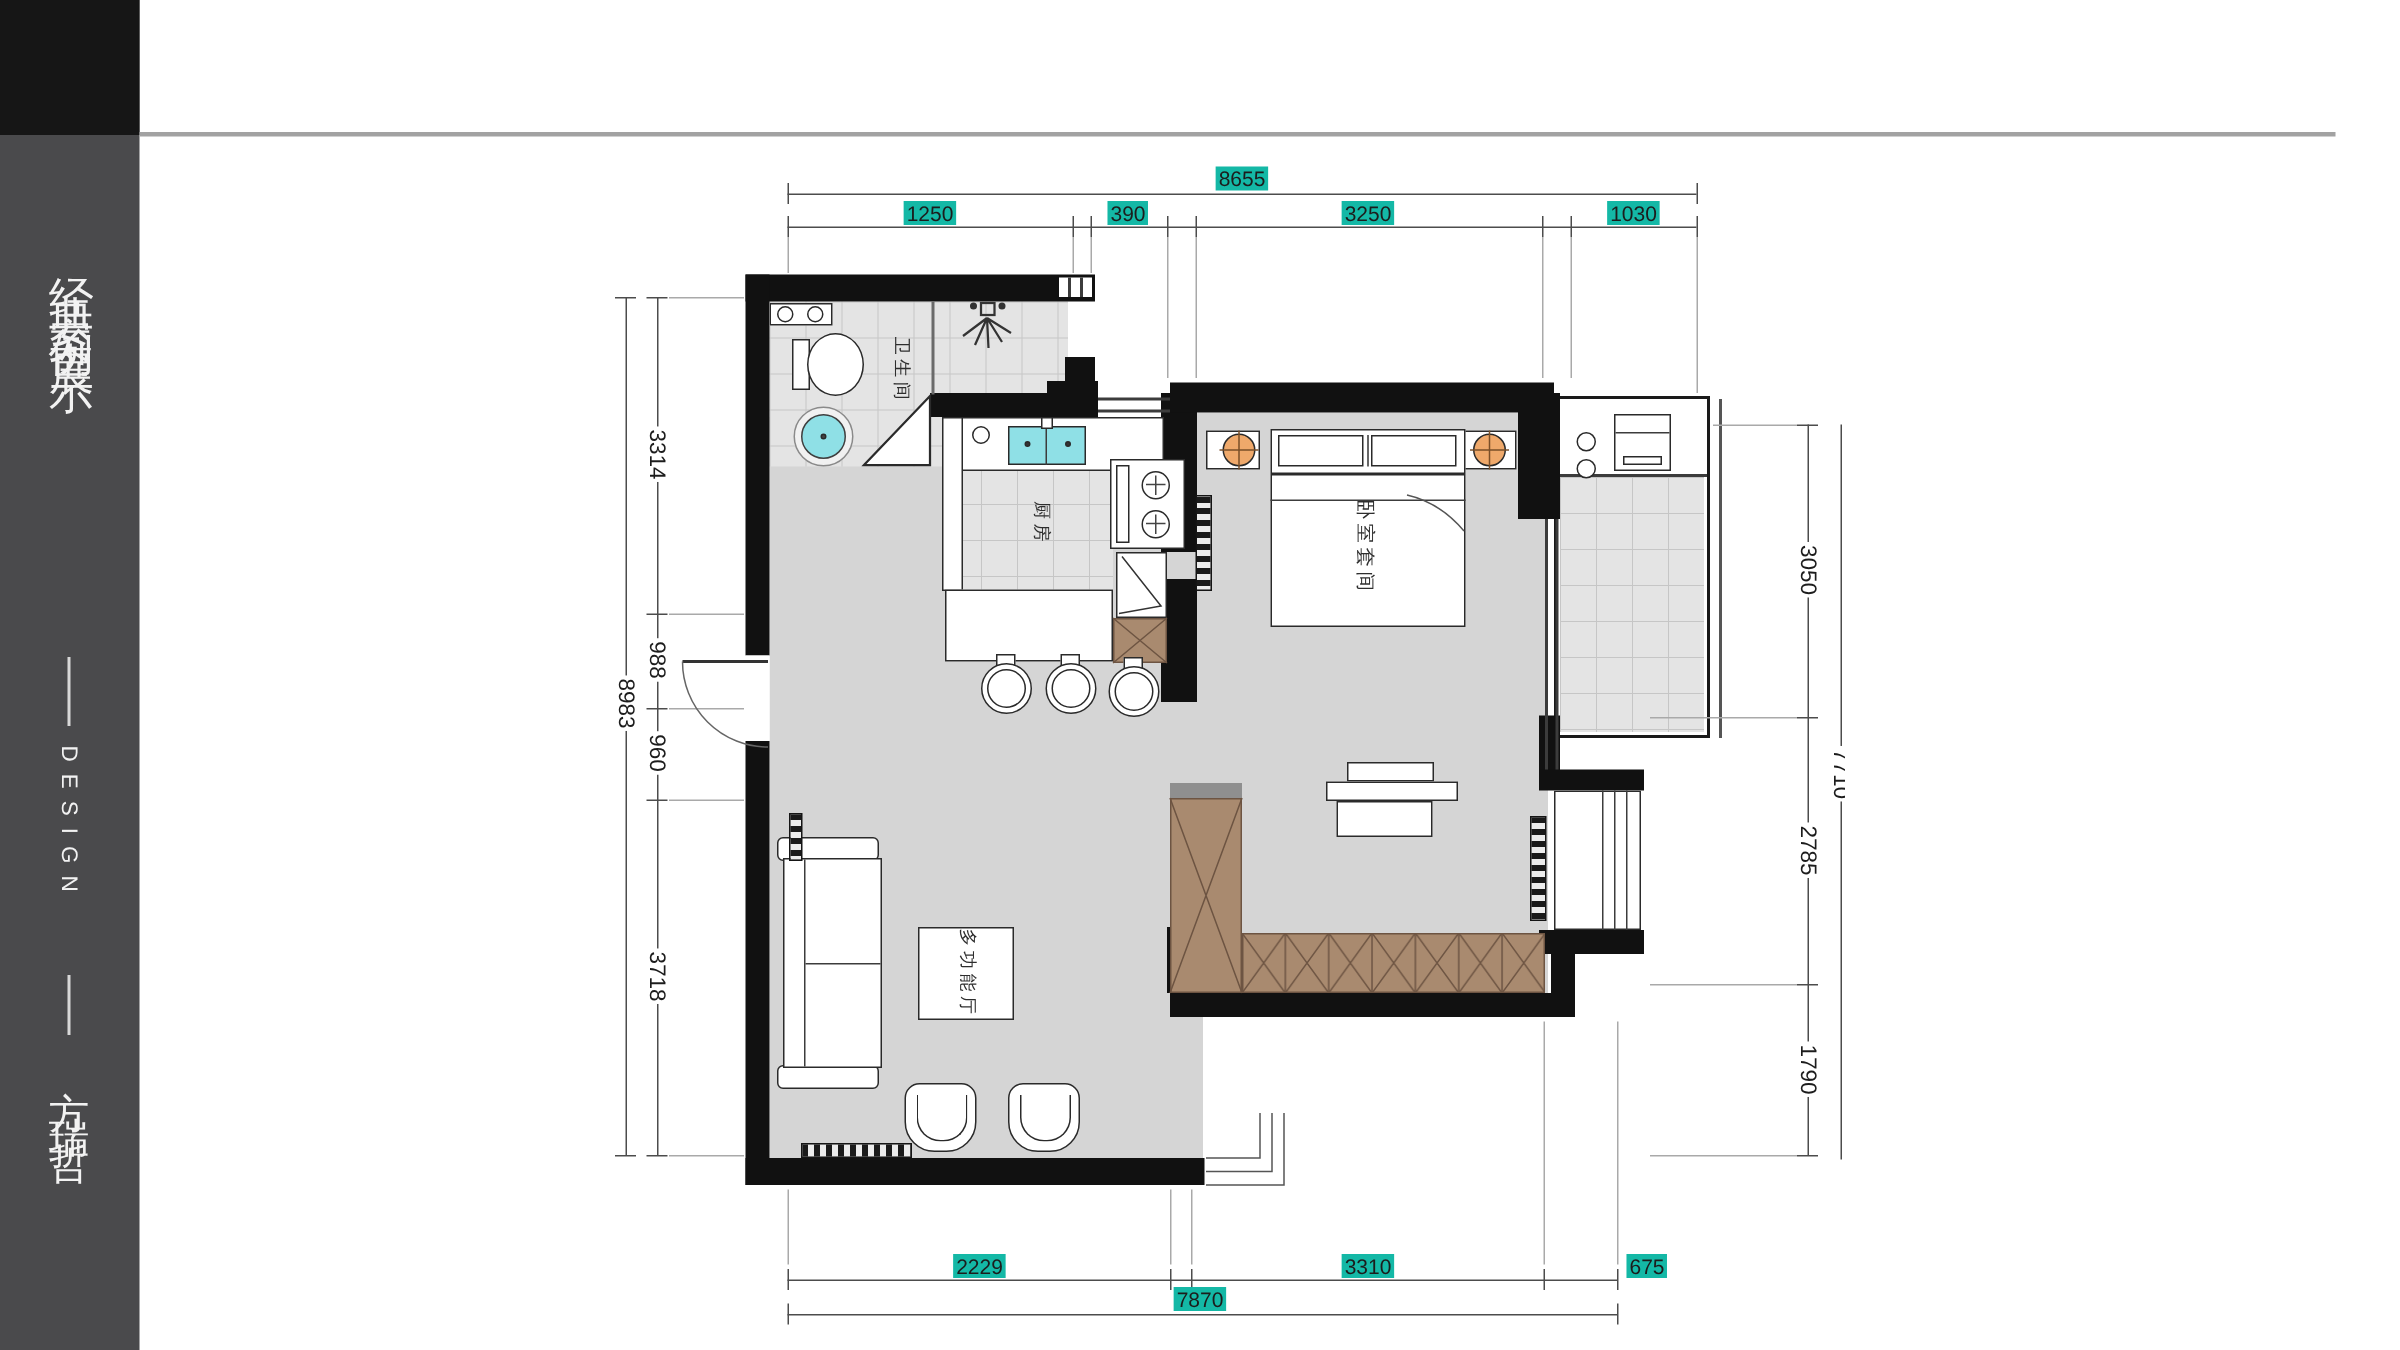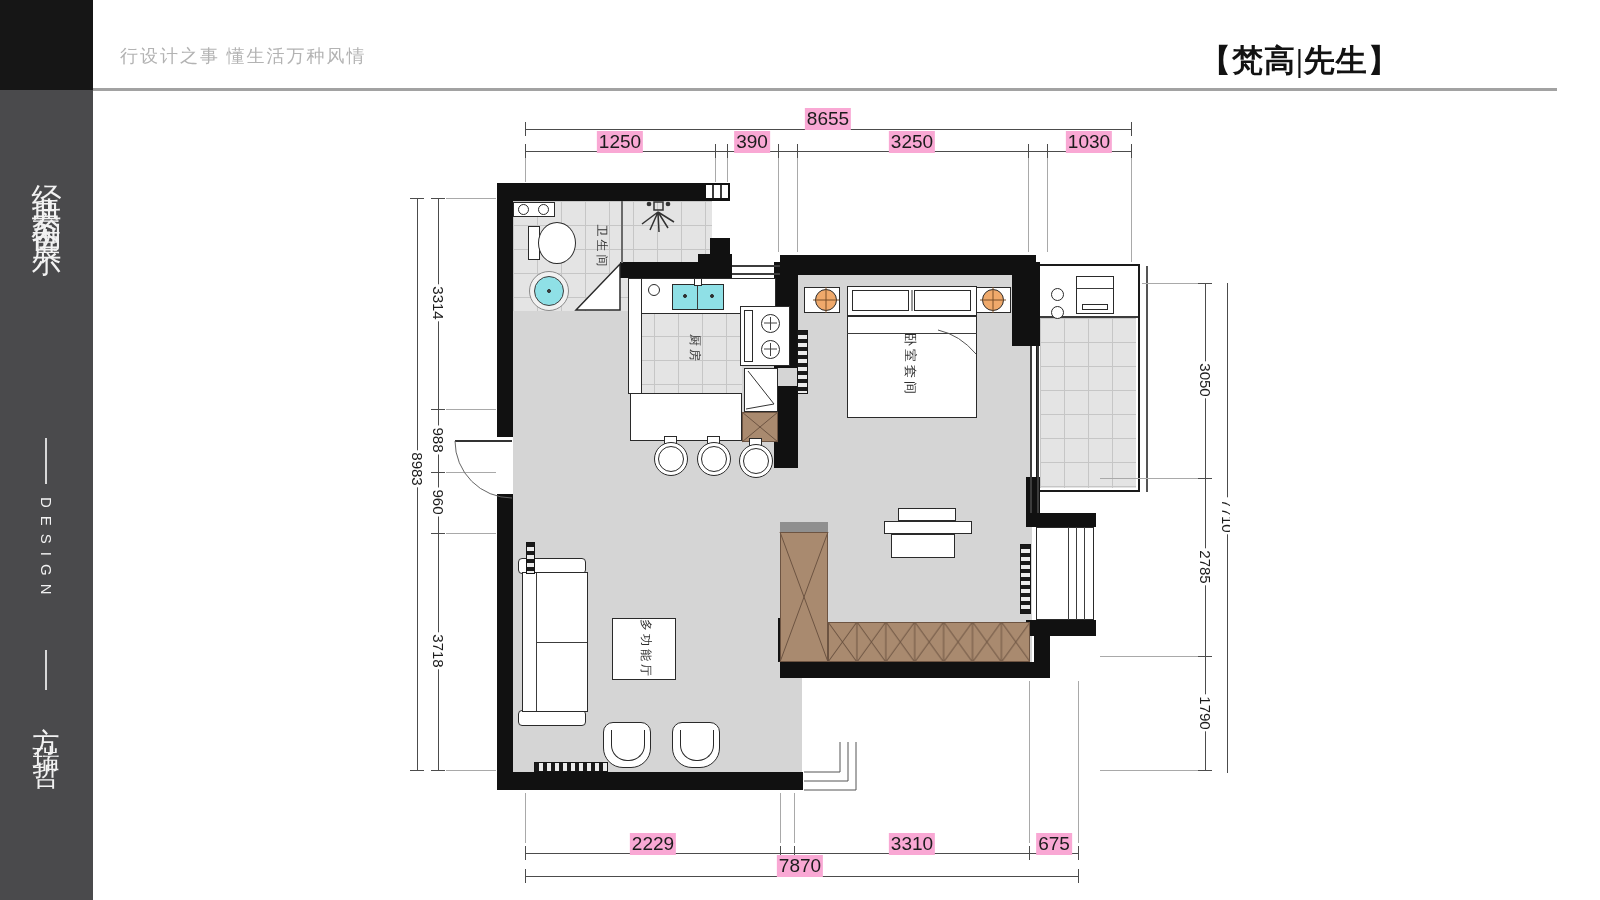--- a/index.html
+++ b/index.html
@@ -32,43 +32,41 @@
   .rad{position:absolute;border:1px solid #151515;box-sizing:border-box;
        background:repeating-linear-gradient(180deg,#1a1a1a 0 4px,#ececec 4px 8px);}
   .radh{position:absolute;border:1px solid #151515;box-sizing:border-box;
        background:repeating-linear-gradient(90deg,#1a1a1a 0 4px,#ececec 4px 8px);}
   
   .room{position:absolute;font-size:13px;color:#2e2e2e;letter-spacing:3px;white-space:nowrap;
         transform:translate(-50%,-50%) rotate(90deg);z-index:6;}
   
   .dline{position:absolute;background:#4c4c4c;z-index:5;}
   .dext{position:absolute;background:#a9a9a9;z-index:4;}
-  .dim{position:absolute;font-size:19px;color:#1c1c1c;white-space:nowrap;z-index:6;
-       transform:translate(-50%,-50%);background:#f9a8d4;padding:0 2px;}
+  .dim{position:absolute;font-size:14px;color:#1c1c1c;white-space:nowrap;z-index:6;
+       transform:translate(-50%,-50%);background:#14b8a6;padding:0 2px;}
   .dimv{position:absolute;font-size:15px;color:#1c1c1c;white-space:nowrap;z-index:6;
        transform:translate(-50%,-50%) rotate(90deg);background:#fff;padding:0 2px;}
   svg.lineart{position:absolute;left:0;top:0;z-index:5;pointer-events:none;}
   .z4{z-index:4;} .z3{z-index:3;} .z2{z-index:2;} .z1{z-index:1;}
 </style>
 </head>
 <body>
 
 <div id="slide">
 
   <div id="sidebar">
     <div class="cap"></div>
     <div class="vtext" style="top:160px;font-size:30px;letter-spacing:13px;">经典案例展示</div>
     <div class="vdiv" style="top:438px;height:46px;"></div>
     <div class="vtext" style="top:497px;font-size:15px;letter-spacing:8px;font-family:'Liberation Sans',sans-serif;">DESIGN</div>
     <div class="vdiv" style="top:650px;height:40px;"></div>
     <div class="vtext" style="top:706px;font-size:27px;letter-spacing:17px;">方瑞哲</div>
   </div>
 
-  <div class="hdr-slogan">行设计之事 懂生活万种风情</div>
-  <div class="hdr-brand">【梵高|先生】</div>
   <div class="hdr-line"></div>
 
   <div class="floor z1" style="left:513px;top:278px;width:289px;height:495px;"></div>
   <div class="floor z1" style="left:776px;top:275px;width:256px;height:387px;"></div>
   <div class="tile z2" style="left:513px;top:201px;width:199px;height:110px;"></div>
   <div class="tile z2" style="left:630px;top:312px;width:112px;height:82px;"></div>
 
   <div class="abs z2" style="left:1036px;top:264px;width:104px;height:228px;background:#fff;border:2px solid #1a1a1a;box-sizing:border-box;"></div>
   <div class="tile z2" style="left:1040px;top:318px;width:96px;height:170px;"></div>
   <div class="thin z3" style="left:1038px;top:316px;width:100px;height:2px;"></div>
@@ -290,21 +288,21 @@
   <div class="dext" style="left:1100px;top:770px;width:98px;height:1px;"></div>
 
   <div class="dline" style="left:525px;top:853px;width:553px;height:1px;"></div>
   <div class="dline" style="left:525px;top:846px;width:1px;height:14px;"></div>
   <div class="dline" style="left:780px;top:846px;width:1px;height:14px;"></div>
   <div class="dline" style="left:794px;top:846px;width:1px;height:14px;"></div>
   <div class="dline" style="left:1029px;top:846px;width:1px;height:14px;"></div>
   <div class="dline" style="left:1078px;top:846px;width:1px;height:14px;"></div>
   <div class="dim" style="left:653px;top:844px;">2229</div>
   <div class="dim" style="left:912px;top:844px;">3310</div>
-  <div class="dim" style="left:1054px;top:844px;">675</div>
+  <div class="dim" style="left:1098px;top:844px;">675</div>
   <div class="dline" style="left:525px;top:876px;width:553px;height:1px;"></div>
   <div class="dline" style="left:525px;top:869px;width:1px;height:14px;"></div>
   <div class="dline" style="left:1078px;top:869px;width:1px;height:14px;"></div>
   <div class="dim" style="left:800px;top:866px;">7870</div>
   <div class="dext" style="left:525px;top:793px;width:1px;height:50px;"></div>
   <div class="dext" style="left:780px;top:793px;width:1px;height:50px;"></div>
   <div class="dext" style="left:794px;top:793px;width:1px;height:50px;"></div>
   <div class="dext" style="left:1029px;top:681px;width:1px;height:162px;"></div>
   <div class="dext" style="left:1078px;top:681px;width:1px;height:162px;"></div>
 

